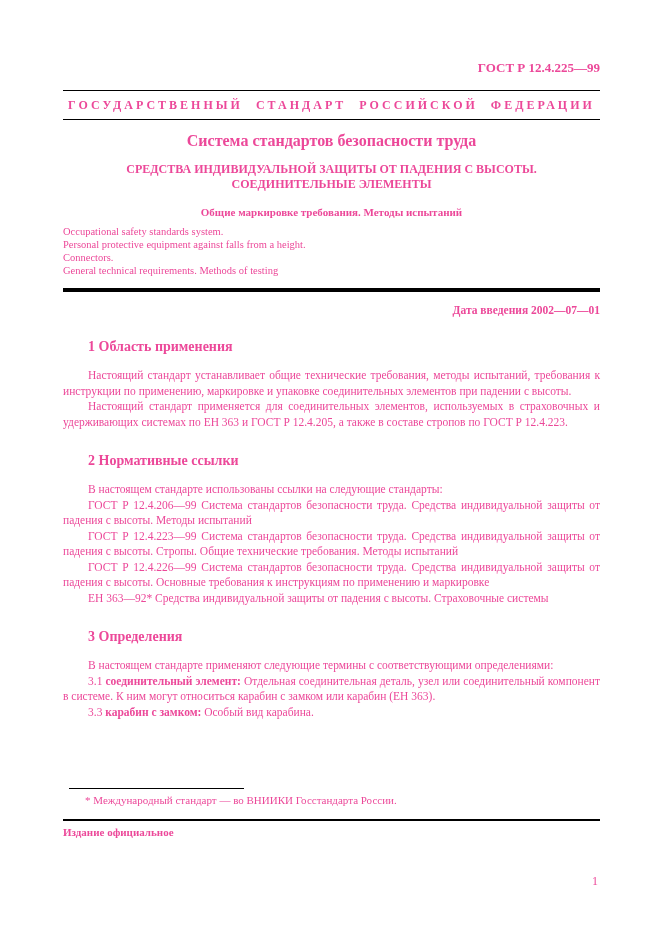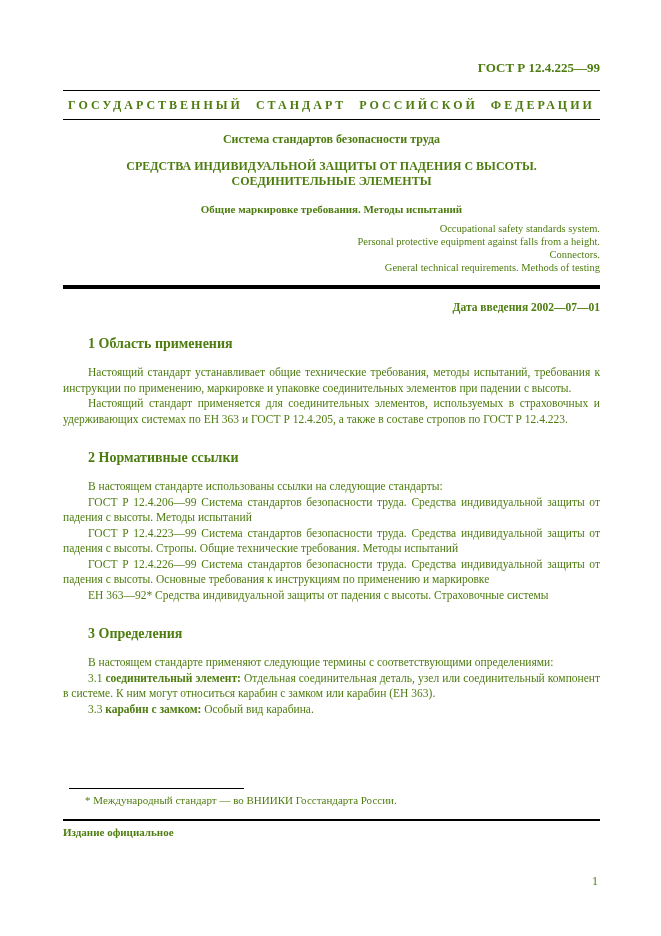--- a/index.html
+++ b/index.html
@@ -2,21 +2,21 @@
 <html><head>
 <meta charset="utf-8">
 <style>
   * { margin: 0; padding: 0; box-sizing: border-box; }
   html, body { background: #ffffff; }
   .page {
     position: relative;
     width: 661px;
     height: 936px;
     background: #ffffff;
-    color: #4d7c0f;
+    color: #ec4899;
     font-family: "Liberation Serif", serif;
     overflow: hidden;
     margin: 0 auto;
   }
   .content {
     position: absolute;
     left: 63px;
     top: 60px;
     width: 537px;
   }
@@ -36,38 +36,38 @@
     font-size: 12px;
     text-align: center;
     letter-spacing: 3px;
     word-spacing: 7px;
     white-space: nowrap;
   }
   .system-line {
     margin-top: 12px;
     text-align: center;
     font-weight: bold;
-    font-size: 12px;
+    font-size: 16px;
   }
   .doc-title {
     margin-top: 12px;
     text-align: center;
     font-weight: bold;
     font-size: 12px;
     line-height: 15px;
   }
   .subtitle {
     margin-top: 14px;
     text-align: center;
     font-weight: bold;
     font-size: 11px;
   }
   .english-block {
     margin-top: 7px;
-    text-align: right;
+    text-align: left;
     font-size: 10.5px;
     line-height: 13px;
   }
   .thick-rule {
     margin-top: 11px;
     height: 4px;
     background: #000;
   }
   .date-line {
     margin-top: 12px;

